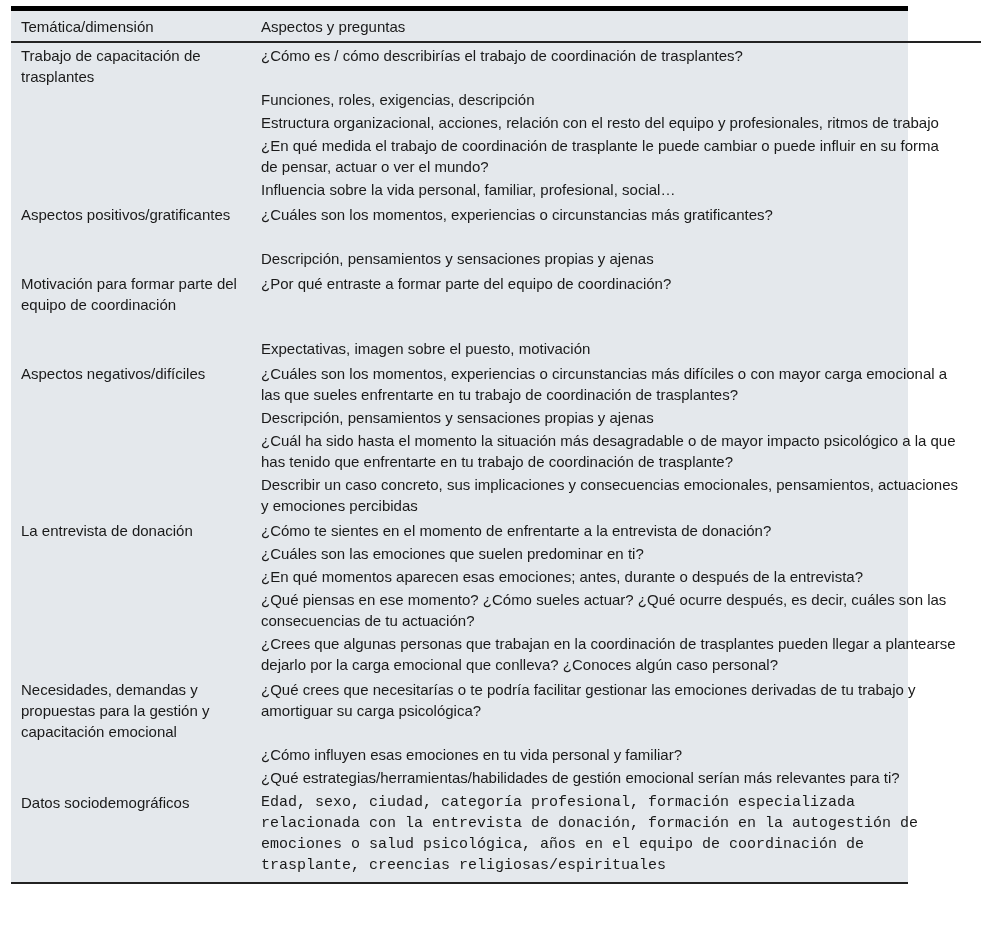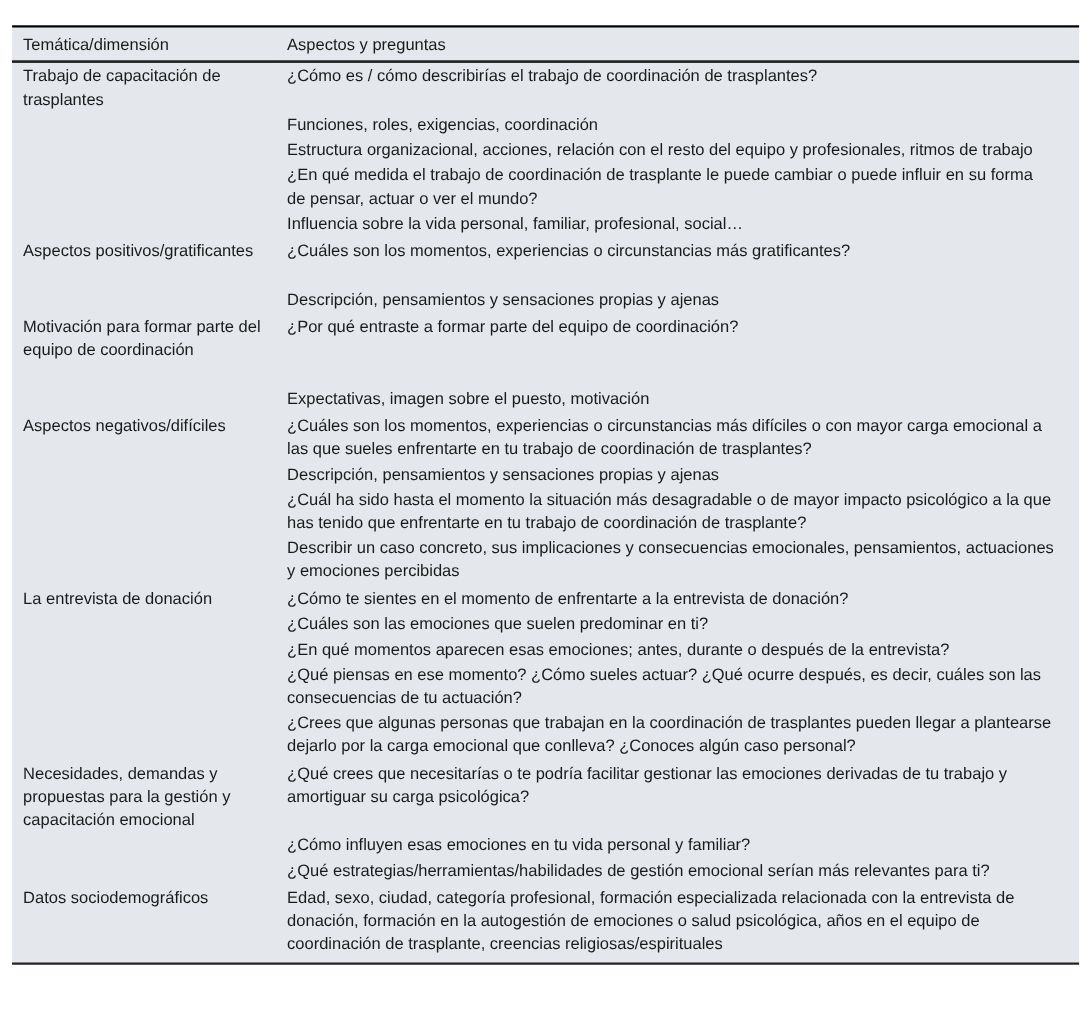--- a/index.html
+++ b/index.html
@@ -11,24 +11,24 @@
       width: 992px;
       height: 927px;
       position: relative;
       font-family: "Liberation Sans", sans-serif;
       font-size: 15px;
       color: #1a1a1a;
     }
     .table-wrap {
       position: absolute;
       left: 11px;
-      top: 23px;
-      width: 970px;
+      top: 6px;
+      width: 897px;
       background: #e4e8ec;
-      border-top: 2px solid #000000;
+      border-top: 5px solid #000000;
       border-bottom: 2px solid #222;
     }
     table {
       width: 100%;
       border-collapse: collapse;
       table-layout: fixed;
     }
     col.c1 { width: 240px; }
     col.c2 { width: 730px; }
     thead th {
@@ -46,21 +46,21 @@
       line-height: 21px;
     }
     td.theme-cell { padding-top: 2px; }
     .q-list { padding-top: 2px; }
     .q-item {
       padding-right: 22px;
       margin-bottom: 2px;
     }
     .q-item.gap-after { margin-bottom: 23px; }
     .q-item.gap-after-2 { margin-bottom: 44px; }
-    .last-row .q-list { padding-bottom: 4px; }
+    .last-row .q-list { padding-bottom: 4px; font-family: Liberation Mono, monospace; }
   </style>
 </head>
 <body>
 
 <div class="table-wrap">
   <table>
     <colgroup>
         <col class="c1">
         <col class="c2">
       </colgroup>
@@ -70,21 +70,21 @@
         <th>Aspectos y preguntas</th>
       </tr>
     </thead>
     <tbody>
 
       <tr>
         <td class="theme-cell">Trabajo de capacitación de trasplantes</td>
         <td>
           <div class="q-list">
             <div class="q-item gap-after">¿Cómo es / cómo describirías el trabajo de coordinación de trasplantes?</div>
-            <div class="q-item">Funciones, roles, exigencias, coordinación</div>
+            <div class="q-item">Funciones, roles, exigencias, descripción</div>
             <div class="q-item">Estructura organizacional, acciones, relación con el resto del equipo y profesionales, ritmos de trabajo</div>
             <div class="q-item">¿En qué medida el trabajo de coordinación de trasplante le puede cambiar o puede influir en su forma de pensar, actuar o ver el mundo?</div>
             <div class="q-item">Influencia sobre la vida personal, familiar, profesional, social…</div>
           </div>
         </td>
       </tr>
 
       <tr>
         <td class="theme-cell">Aspectos positivos/gratificantes</td>
         <td>

